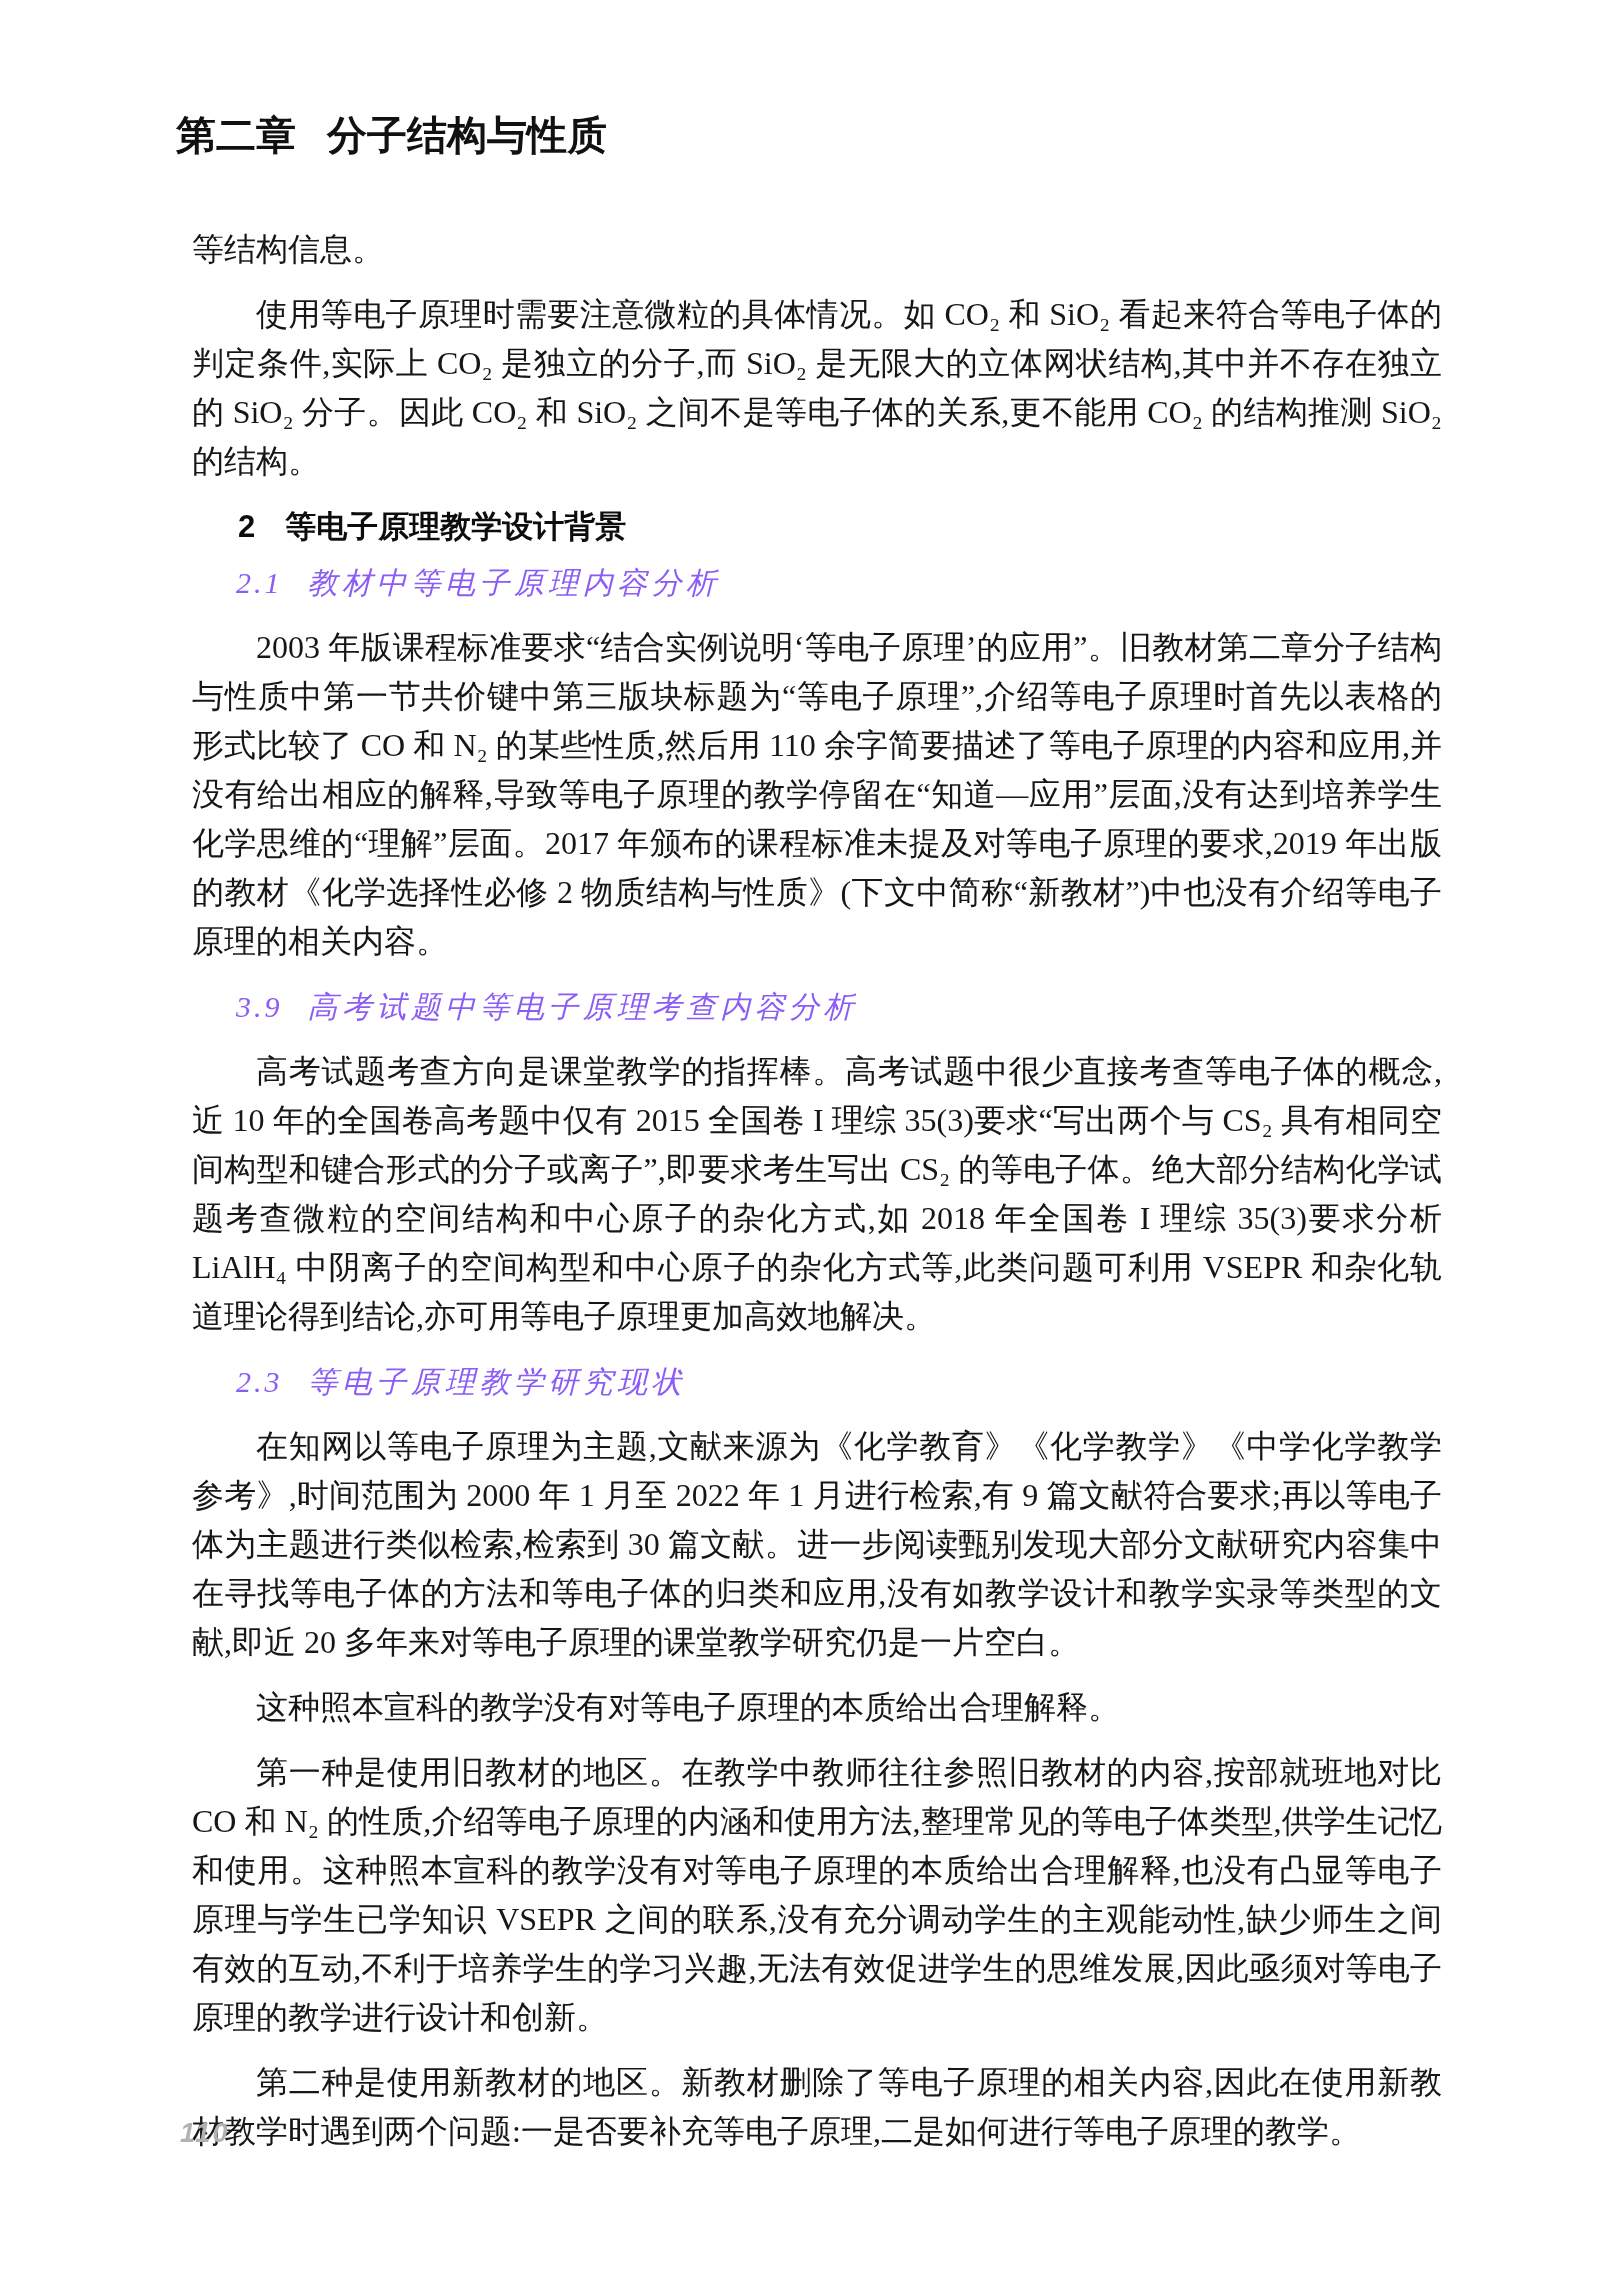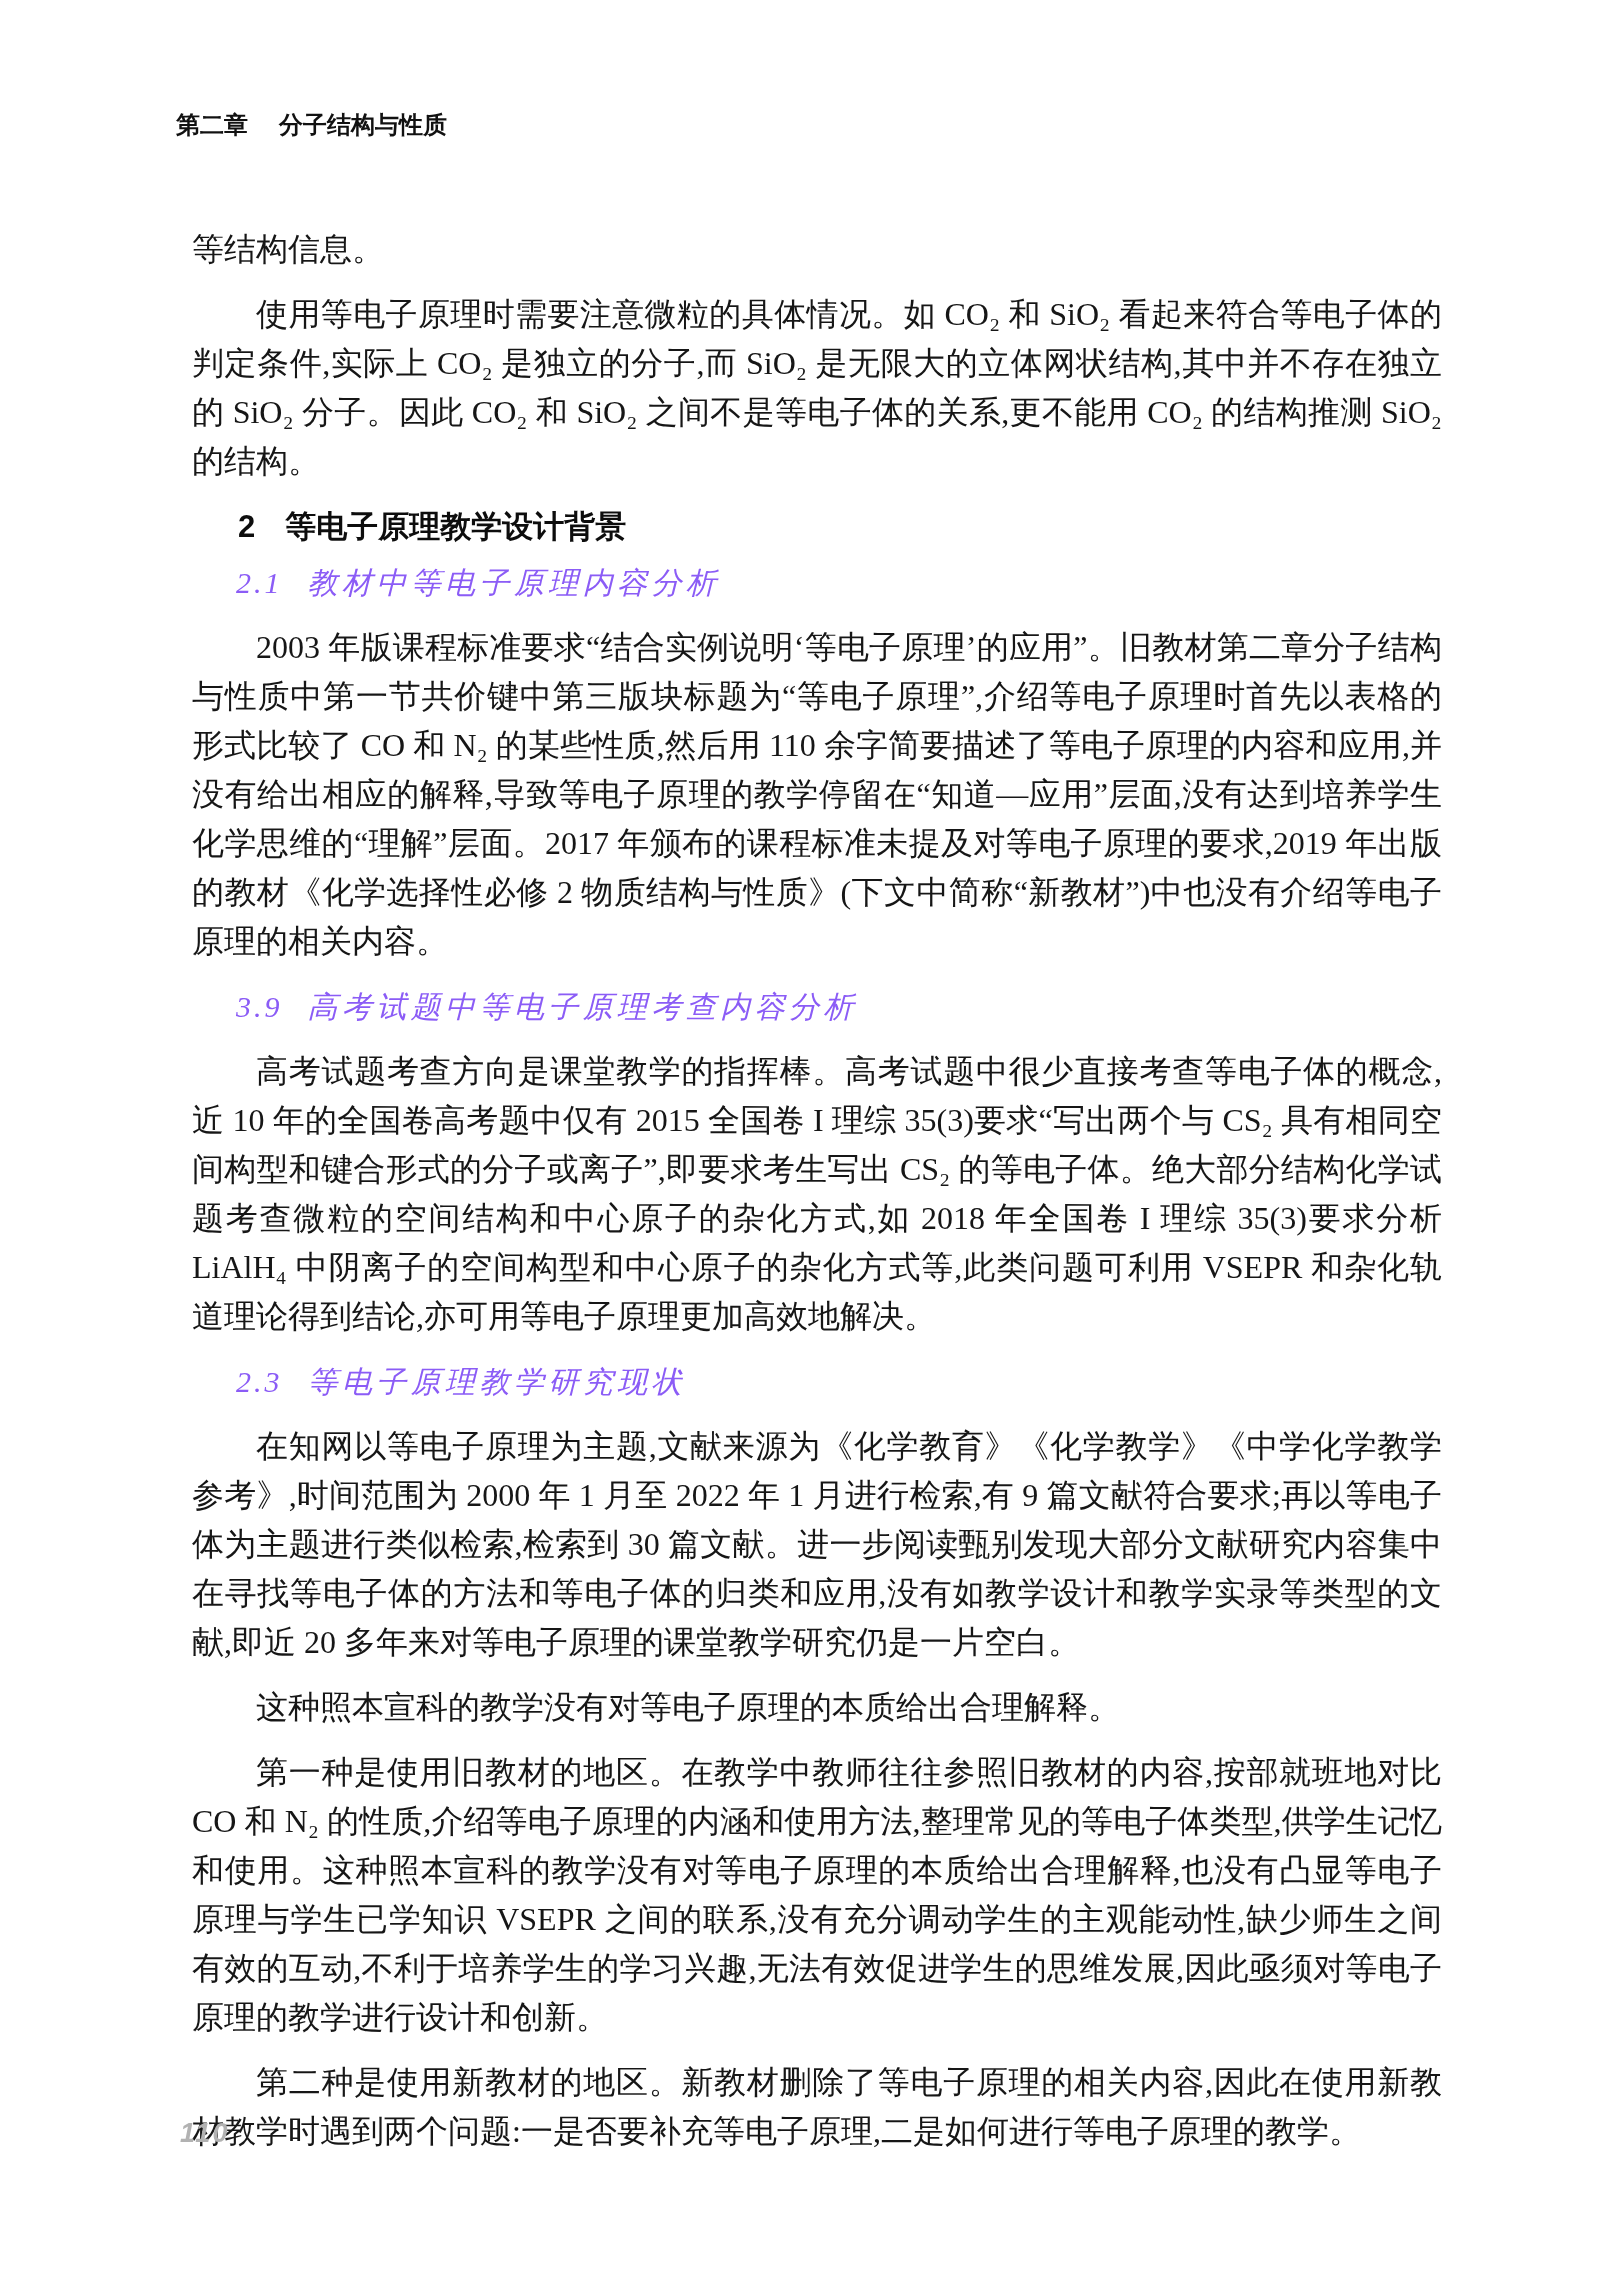--- a/index.html
+++ b/index.html
@@ -19,21 +19,21 @@
     position: absolute;
     inset: 0;
     background: #ffffff;
   }
   .chapter-header {
     position: absolute;
     left: 176px;
     top: 111px;
     font-family: "Liberation Sans", "DejaVu Sans", sans-serif;
     font-weight: 700;
-    font-size: 24px;
+    font-size: 40px;
     line-height: 1.2;
     color: #111111;
     white-space: nowrap;
   }
   .chapter-header .chapter-title {
     margin-left: 31px;
   }
   .content {
     position: absolute;
     left: 176px;

